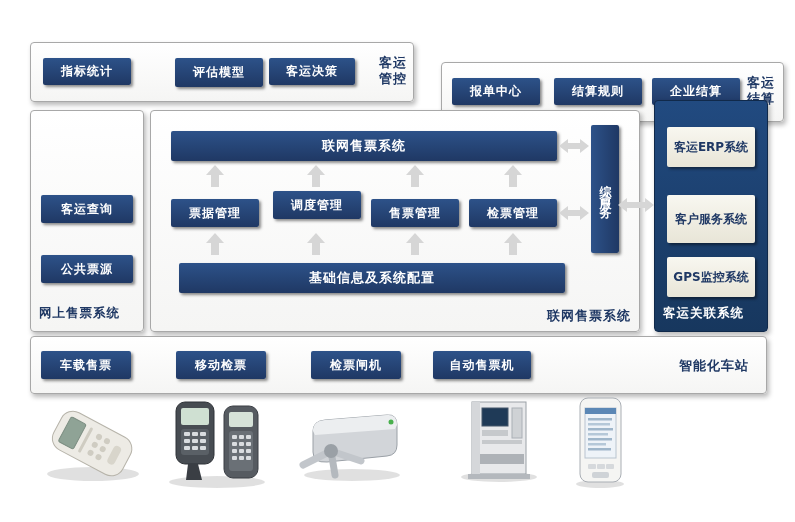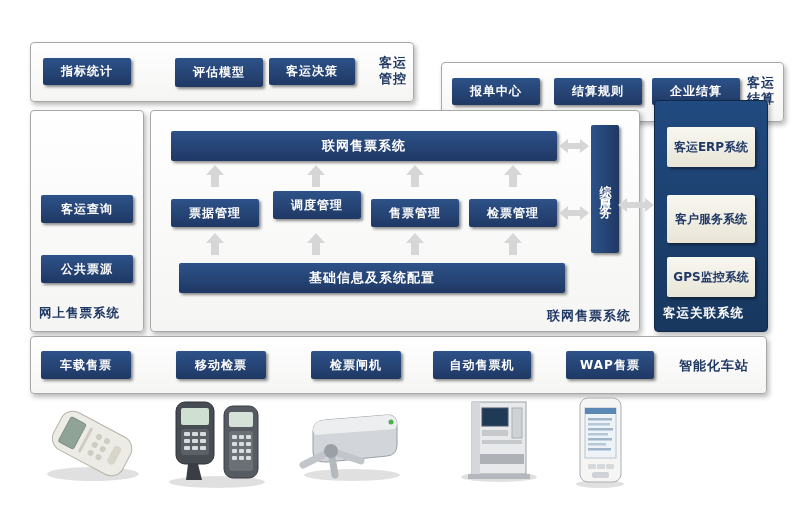--- a/index.html
+++ b/index.html
@@ -117,21 +117,20 @@
     <div class="node light" style="left:12px;top:94px;width:88px;height:48px;">客户服务系统</div>
     <div class="node light" style="left:12px;top:156px;width:88px;height:40px;">GPS监控系统</div>
     <div class="plabel white" style="left:8px;top:204px;font-size:12.5px;">客运关联系统</div>
   </div>
 
   <div class="panel" style="left:30px;top:336px;width:735px;height:56px;">
     <div class="node" style="left:10px;top:14px;width:90px;height:28px;">车载售票</div>
     <div class="node" style="left:145px;top:14px;width:90px;height:28px;">移动检票</div>
     <div class="node" style="left:280px;top:14px;width:90px;height:28px;">检票闸机</div>
     <div class="node" style="left:402px;top:14px;width:98px;height:28px;">自动售票机</div>
-    <div class="node" style="left:535px;top:14px;width:88px;height:28px;">WAP售票</div>
     <div class="plabel" style="left:648px;top:20px;">智能化车站</div>
   </div>
 
   <svg class="device" style="left:35px;top:398px;" width="115" height="88" viewBox="0 0 115 88">
     <ellipse cx="58" cy="76" rx="46" ry="7" fill="rgba(0,0,0,0.12)"></ellipse>
     <g transform="rotate(-62 58 46)">
       <rect x="37" y="6" width="42" height="78" rx="13" fill="#edebe5" stroke="#b6b3a9"></rect>
       <rect x="44" y="14" width="28" height="17" rx="2" fill="#8fa396" stroke="#7b8d81"></rect>
       <rect x="44" y="36" width="28" height="3" rx="1.5" fill="#cfccc2"></rect>
       <circle cx="49" cy="48" r="3" fill="#cfccc2"></circle>

